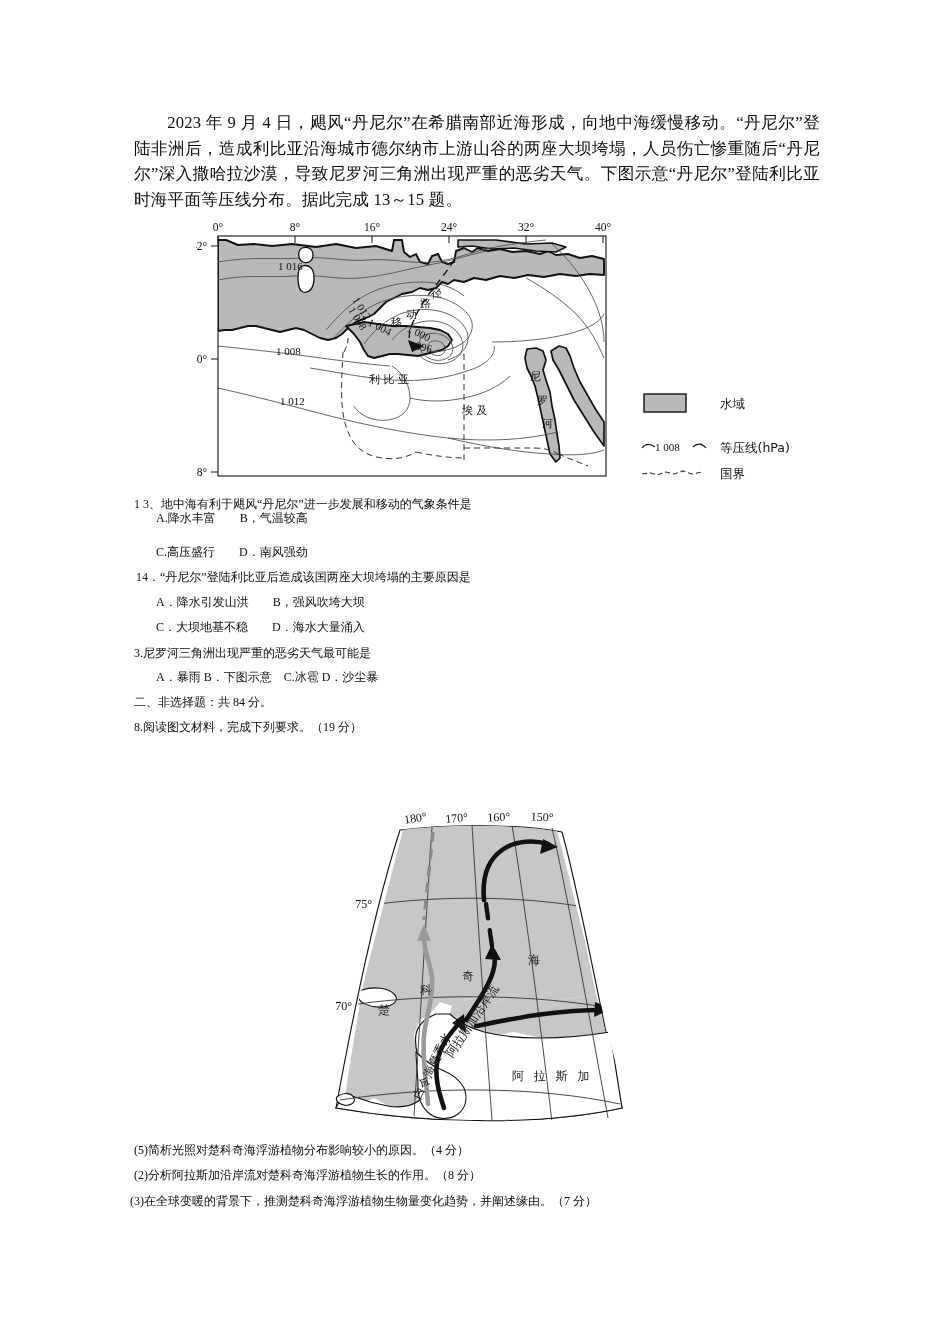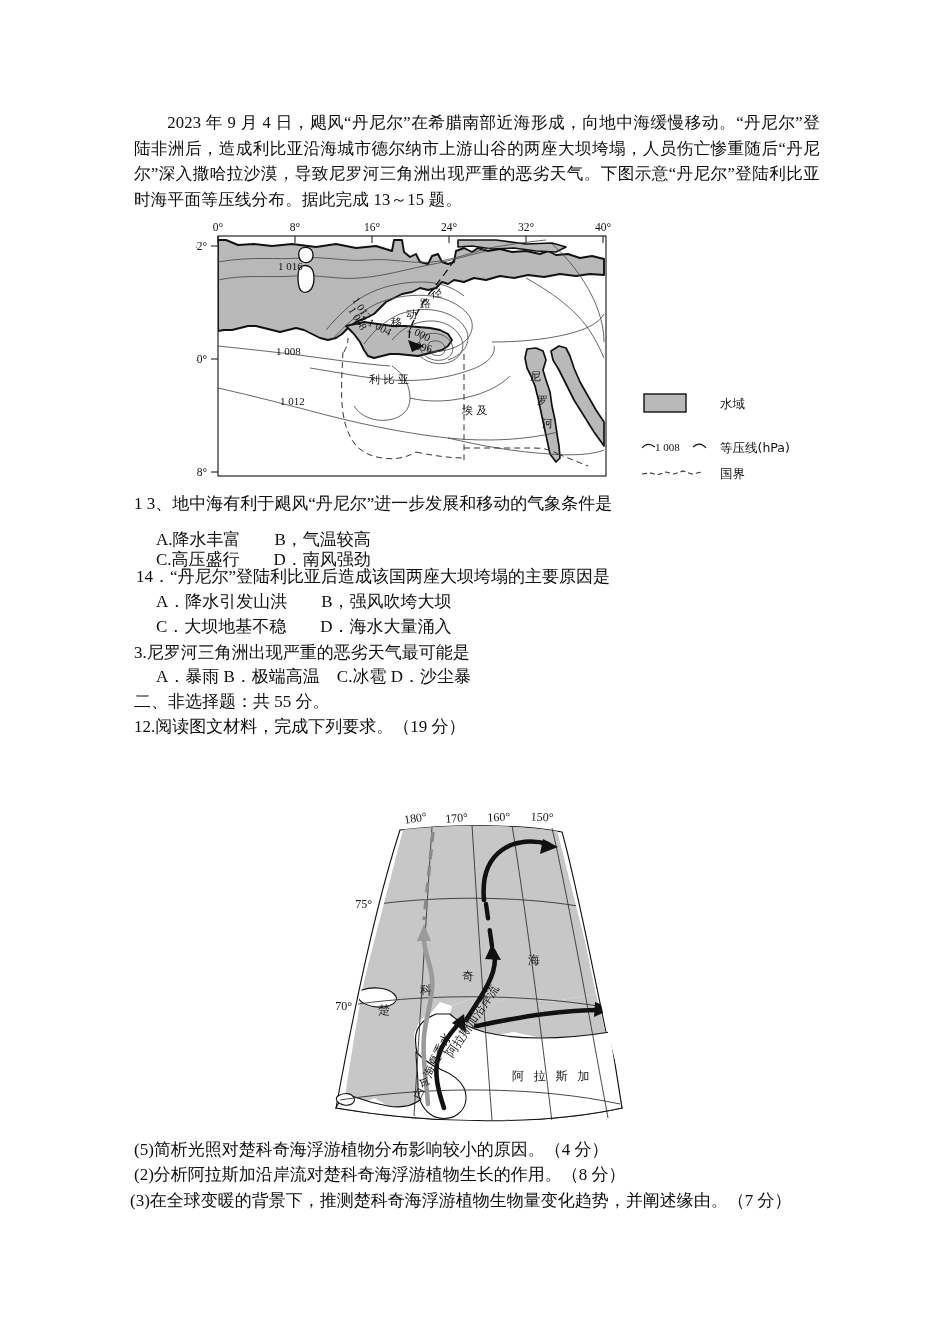--- a/index.html
+++ b/index.html
@@ -15,21 +15,21 @@
     position:absolute;
     font-size:16.6px;
     line-height:25.5px;
     letter-spacing:.2px;
     text-align:justify;
     color:#0e0e0e;
   }
   .indent{text-indent:2em;}
   .qline{
     position:absolute;
-    font-size:17px;
+    font-size:12px;
     line-height:24px;
     white-space:pre;
     color:#0e0e0e;
   }
   .opts{padding-left:22px;}
 
   
   #fig1{position:absolute;left:196px;top:218px;width:620px;height:265px;}
   #fig1 svg{display:block;}
   .axlab{font-family:"Liberation Serif",serif;font-size:11.5px;fill:#111;}
@@ -195,32 +195,32 @@
         <path d="M497,229 C501,225 506,225 510,230" fill="none" stroke="#111" stroke-width="1.1"></path>
         <text class="legtxt" x="524" y="234">等压线(hPa)</text>
 
         <path d="M446,256 L455,255 L461,257 L470,254 L478,256 L487,253 L496,256 L506,254" fill="none" stroke="#333" stroke-width="1.2" stroke-dasharray="5 3"></path>
         <text class="legtxt" x="524" y="260">国界</text>
       </g>
     </svg>
   </div>
 
   <div class="qline" style="left:134px;top:492px;">1 3、地中海有利于飓风“丹尼尔”进一步发展和移动的气象条件是</div>
-  <div class="qline opts" style="left:134px;top:528px;">A.降水丰富        B，气温较高</div>
-  <div class="qline opts" style="left:134px;top:540px;margin-top:8px;">C.高压盛行        D．南风强劲</div>
+  <div class="qline opts" style="left:134px;top:506px;">A.降水丰富        B，气温较高</div>
+  <div class="qline opts" style="left:134px;top:540px;">C.高压盛行        D．南风强劲</div>
 
   <div class="qline" style="left:136px;top:565px;">14．“丹尼尔”登陆利比亚后造成该国两座大坝垮塌的主要原因是</div>
   <div class="qline opts" style="left:134px;top:590px;">A．降水引发山洪        B，强风吹垮大坝</div>
   <div class="qline opts" style="left:134px;top:615px;">C．大坝地基不稳        D．海水大量涌入</div>
 
   <div class="qline" style="left:134px;top:641px;">3.尼罗河三角洲出现严重的恶劣天气最可能是</div>
-  <div class="qline opts" style="left:134px;top:665px;">A．暴雨 B．极端高温    C.冰雹 D．沙尘暴</div>
-
-  <div class="qline" style="left:134px;top:690px;">二、非选择题：共 55 分。</div>
-  <div class="qline" style="left:134px;top:715px;">12.阅读图文材料，完成下列要求。（19 分）</div>
+  <div class="qline opts" style="left:134px;top:665px;">A．暴雨 B．下图示意    C.冰雹 D．沙尘暴</div>
+
+  <div class="qline" style="left:134px;top:690px;">二、非选择题：共 84 分。</div>
+  <div class="qline" style="left:134px;top:715px;">8.阅读图文材料，完成下列要求。（19 分）</div>
 
 
   <div id="fig2">
     <svg width="360" height="330" viewBox="0 0 360 330">
       <defs>
         <clipPath id="f2clip">
           <path d="M104,18 L256,18 L330,312 L28,312 Z"></path>
         </clipPath>
       </defs>
 

